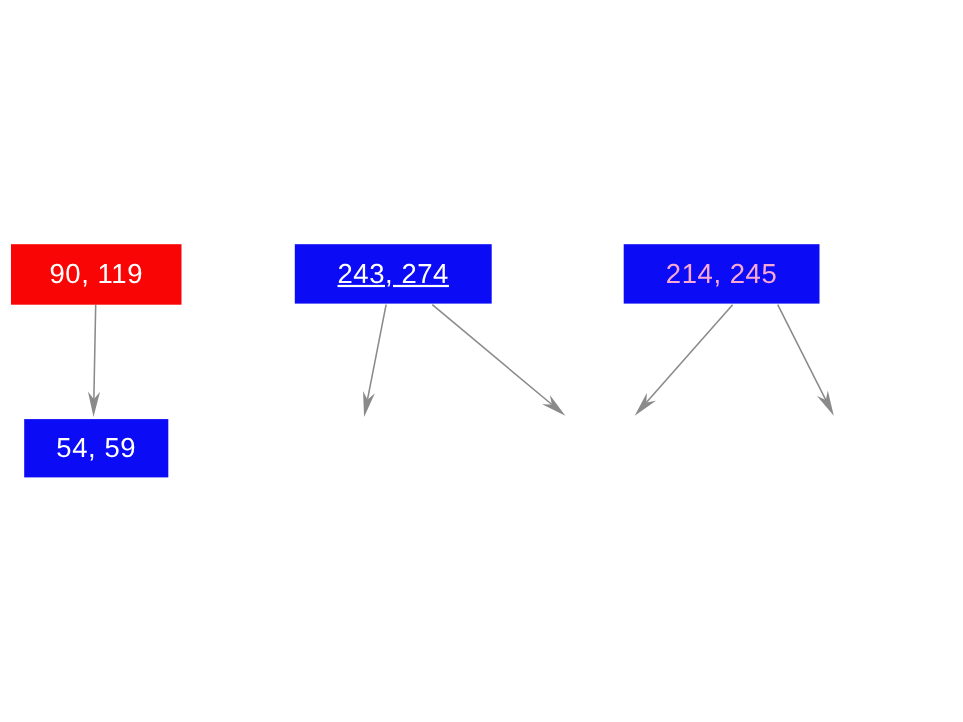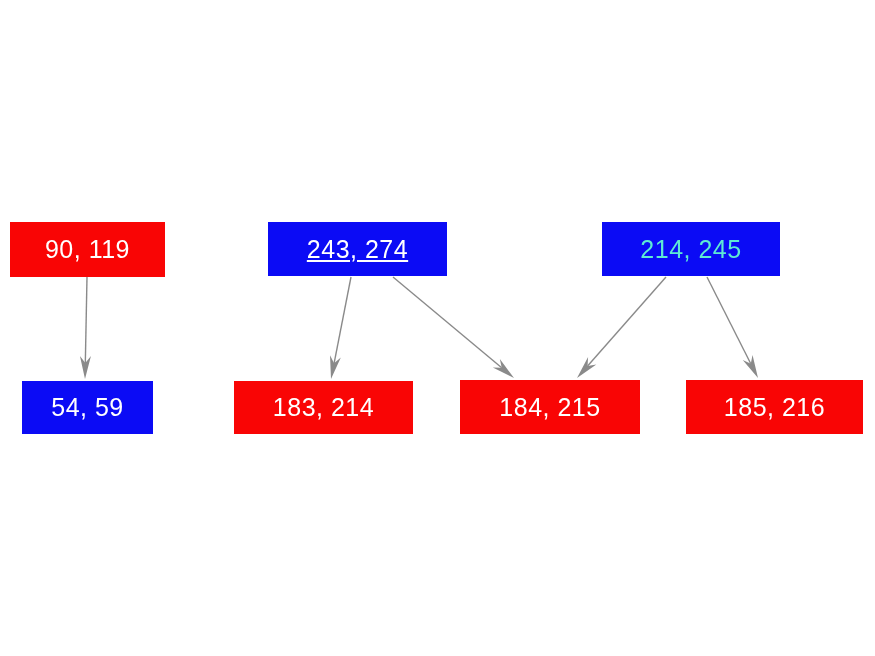--- a/index.html
+++ b/index.html
@@ -58,18 +58,15 @@
         <polygon points="577,378 588.079500837795,357.10754535280023 587.5780819262621,365.9956598364889 596.3324847002089,364.37997667710545" fill="#8a8a8a"></polygon>
       </g>
       <g>
         <line x1="707" y1="277" x2="750.7880742415898" y2="363.71755879216795" stroke="#8a8a8a" stroke-width="1.4"></line>
         <polygon points="758,378 742.723267557093,359.94809024319494 750.7880742415898,363.71755879216795 752.5424458874776,354.9898912842879" fill="#8a8a8a"></polygon>
       </g>
     </svg>
 
 <div class="node" style="left: 10px; top: 222px; width: 155px; height: 55px; background: rgb(249, 5, 5); color: rgb(255, 255, 255);">90, 119</div>
     <div class="node" style="left: 268px; top: 222px; width: 179px; height: 54px; background: rgb(11, 11, 245); color: rgb(255, 255, 255); text-decoration: underline;">243, 274</div>
-    <div class="node" style="left: 602px; top: 222px; width: 178px; height: 54px; background: rgb(11, 11, 245); color: #5eead4;">214, 245</div>
+    <div class="node" style="left: 567px; top: 222px; width: 178px; height: 54px; background: rgb(11, 11, 245); color: #f9a8d4;">214, 245</div>
     <div class="node" style="left: 22px; top: 381px; width: 131px; height: 53px; background: rgb(11, 11, 245); color: rgb(255, 255, 255);">54, 59</div>
-    <div class="node" style="left: 234px; top: 381px; width: 179px; height: 53px; background: rgb(249, 5, 5); color: rgb(255, 255, 255);">183, 214</div>
-    <div class="node" style="left: 460px; top: 380px; width: 180px; height: 54px; background: rgb(249, 5, 5); color: rgb(255, 255, 255);">184, 215</div>
-    <div class="node" style="left: 686px; top: 380px; width: 177px; height: 54px; background: rgb(249, 5, 5); color: rgb(255, 255, 255);">185, 216</div>
   </div>
 
 </body></html>

